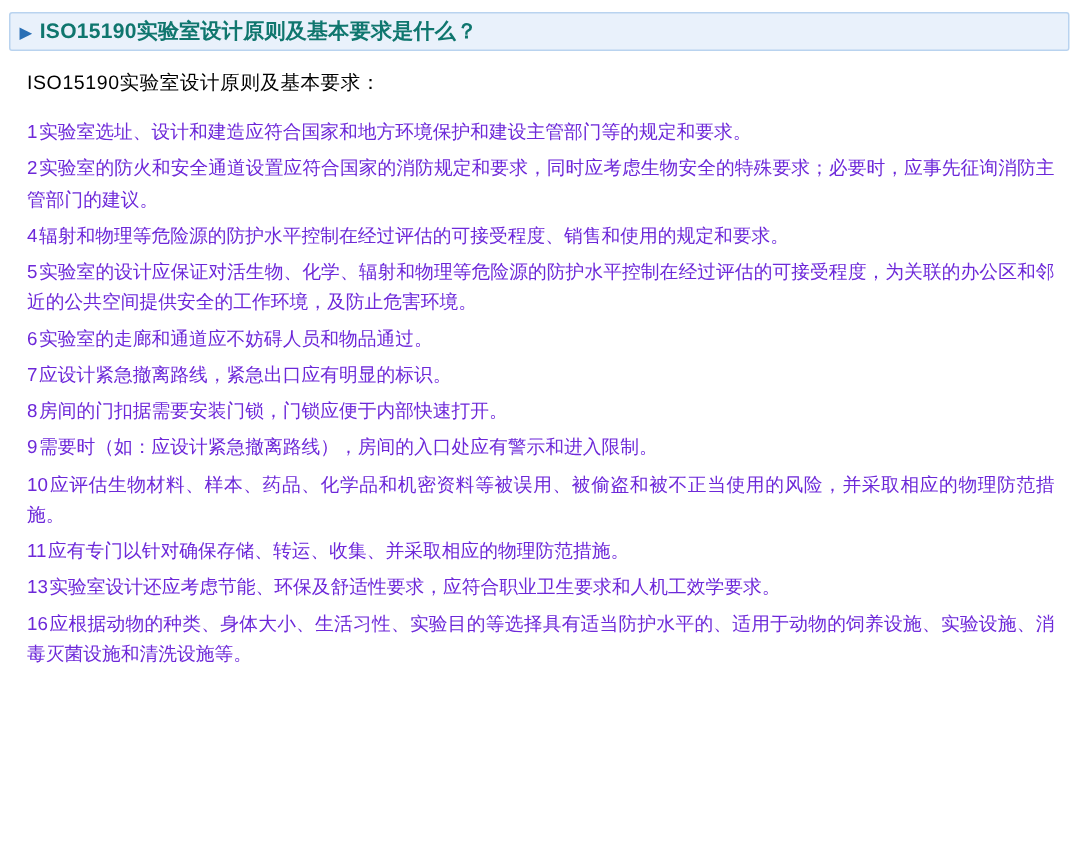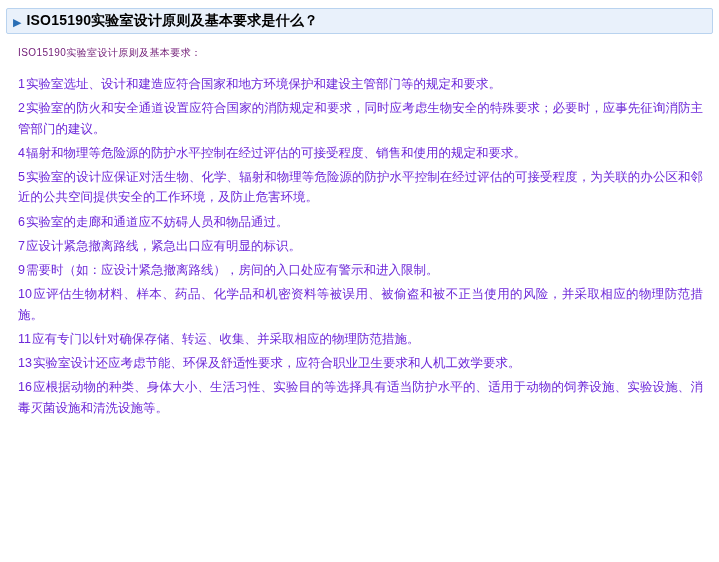--- a/index.html
+++ b/index.html
@@ -33,37 +33,37 @@
     box-sizing: border-box;
   }
   .header-arrow {
     color: #2a6fb5;
     font-size: 11px;
     line-height: 1;
     margin-right: 5px;
     transform: translateY(1px);
   }
   .header-title {
-    color: #000000;
+    color: #0f766e;
     font-size: 14px;
     font-weight: bold;
     letter-spacing: 0.2px;
     white-space: nowrap;
     overflow: hidden;
     text-overflow: ellipsis;
   }
   
   .article {
     padding: 12px 16px 0 18px;
     box-sizing: border-box;
   }
   .doc-title {
-    font-size: 10px;
+    font-size: 13px;
     font-weight: normal;
-    color: #701a75;
+    color: #000000;
     margin: 0 0 14px 0;
     letter-spacing: 0.4px;
   }
   .para-list {
     margin: 0;
     padding: 0;
     list-style: none;
   }
   .para {
     font-size: 12.5px;
@@ -90,20 +90,21 @@
   <div class="article">
     <h1 class="doc-title">ISO15190实验室设计原则及基本要求：</h1>
 
     <div class="para-list">
       <p class="para"><span class="num">1</span><span>实验室选址、设计和建造应符合国家和地方环境保护和建设主管部门等的规定和要求。</span></p>
       <p class="para"><span class="num">2</span><span>实验室的防火和安全通道设置应符合国家的消防规定和要求，同时应考虑生物安全的特殊要求；必要时，应事先征询消防主管部门的建议。</span></p>
       <p class="para"><span class="num">4</span><span>辐射和物理等危险源的防护水平控制在经过评估的可接受程度、销售和使用的规定和要求。</span></p>
       <p class="para"><span class="num">5</span><span>实验室的设计应保证对活生物、化学、辐射和物理等危险源的防护水平控制在经过评估的可接受程度，为关联的办公区和邻近的公共空间提供安全的工作环境，及防止危害环境。</span></p>
       <p class="para"><span class="num">6</span><span>实验室的走廊和通道应不妨碍人员和物品通过。</span></p>
       <p class="para"><span class="num">7</span><span>应设计紧急撤离路线，紧急出口应有明显的标识。</span></p>
+      <p class="para"><span class="num">8</span><span>房间的门扣据需要安装门锁，门锁应便于内部快速打开。</span></p>
       <p class="para"><span class="num">9</span><span>需要时（如：应设计紧急撤离路线），房间的入口处应有警示和进入限制。</span></p>
       <p class="para"><span class="num">10</span><span>应评估生物材料、样本、药品、化学品和机密资料等被误用、被偷盗和被不正当使用的风险，并采取相应的物理防范措施。</span></p>
       <p class="para"><span class="num">11</span><span>应有专门以针对确保存储、转运、收集、并采取相应的物理防范措施。</span></p>
       <p class="para"><span class="num">13</span><span>实验室设计还应考虑节能、环保及舒适性要求，应符合职业卫生要求和人机工效学要求。</span></p>
       <p class="para"><span class="num">16</span><span>应根据动物的种类、身体大小、生活习性、实验目的等选择具有适当防护水平的、适用于动物的饲养设施、实验设施、消毒灭菌设施和清洗设施等。</span></p>
 
     </div>
   </div>
 
 </div>

